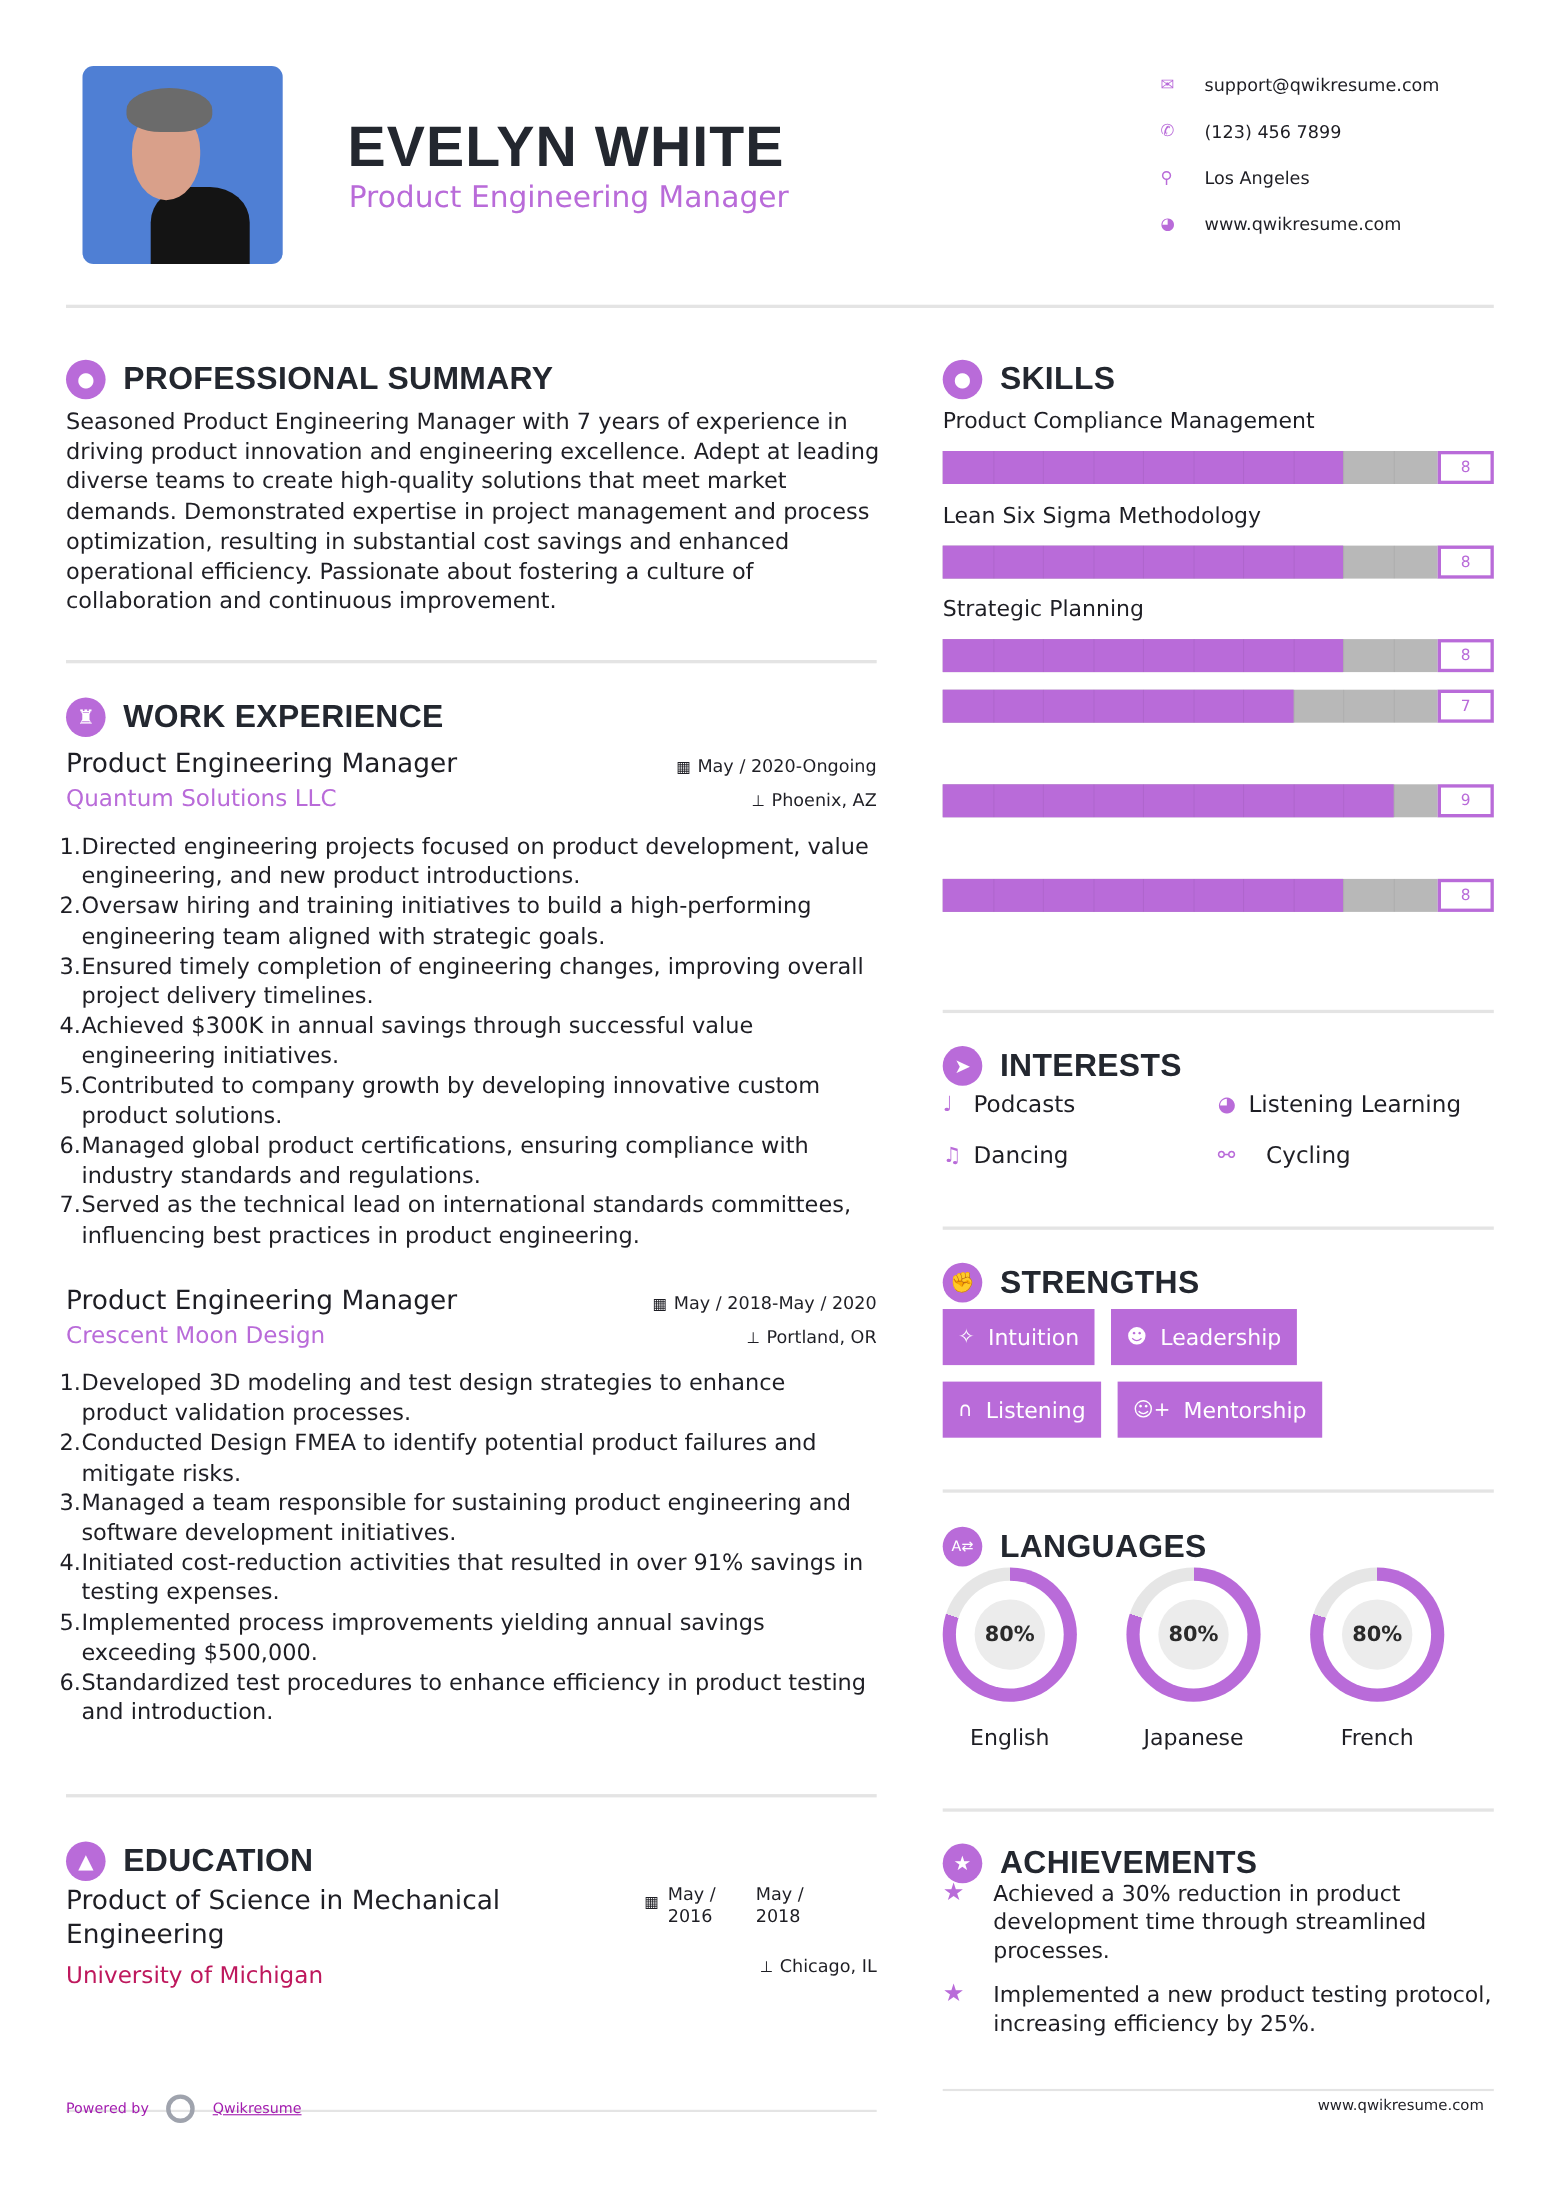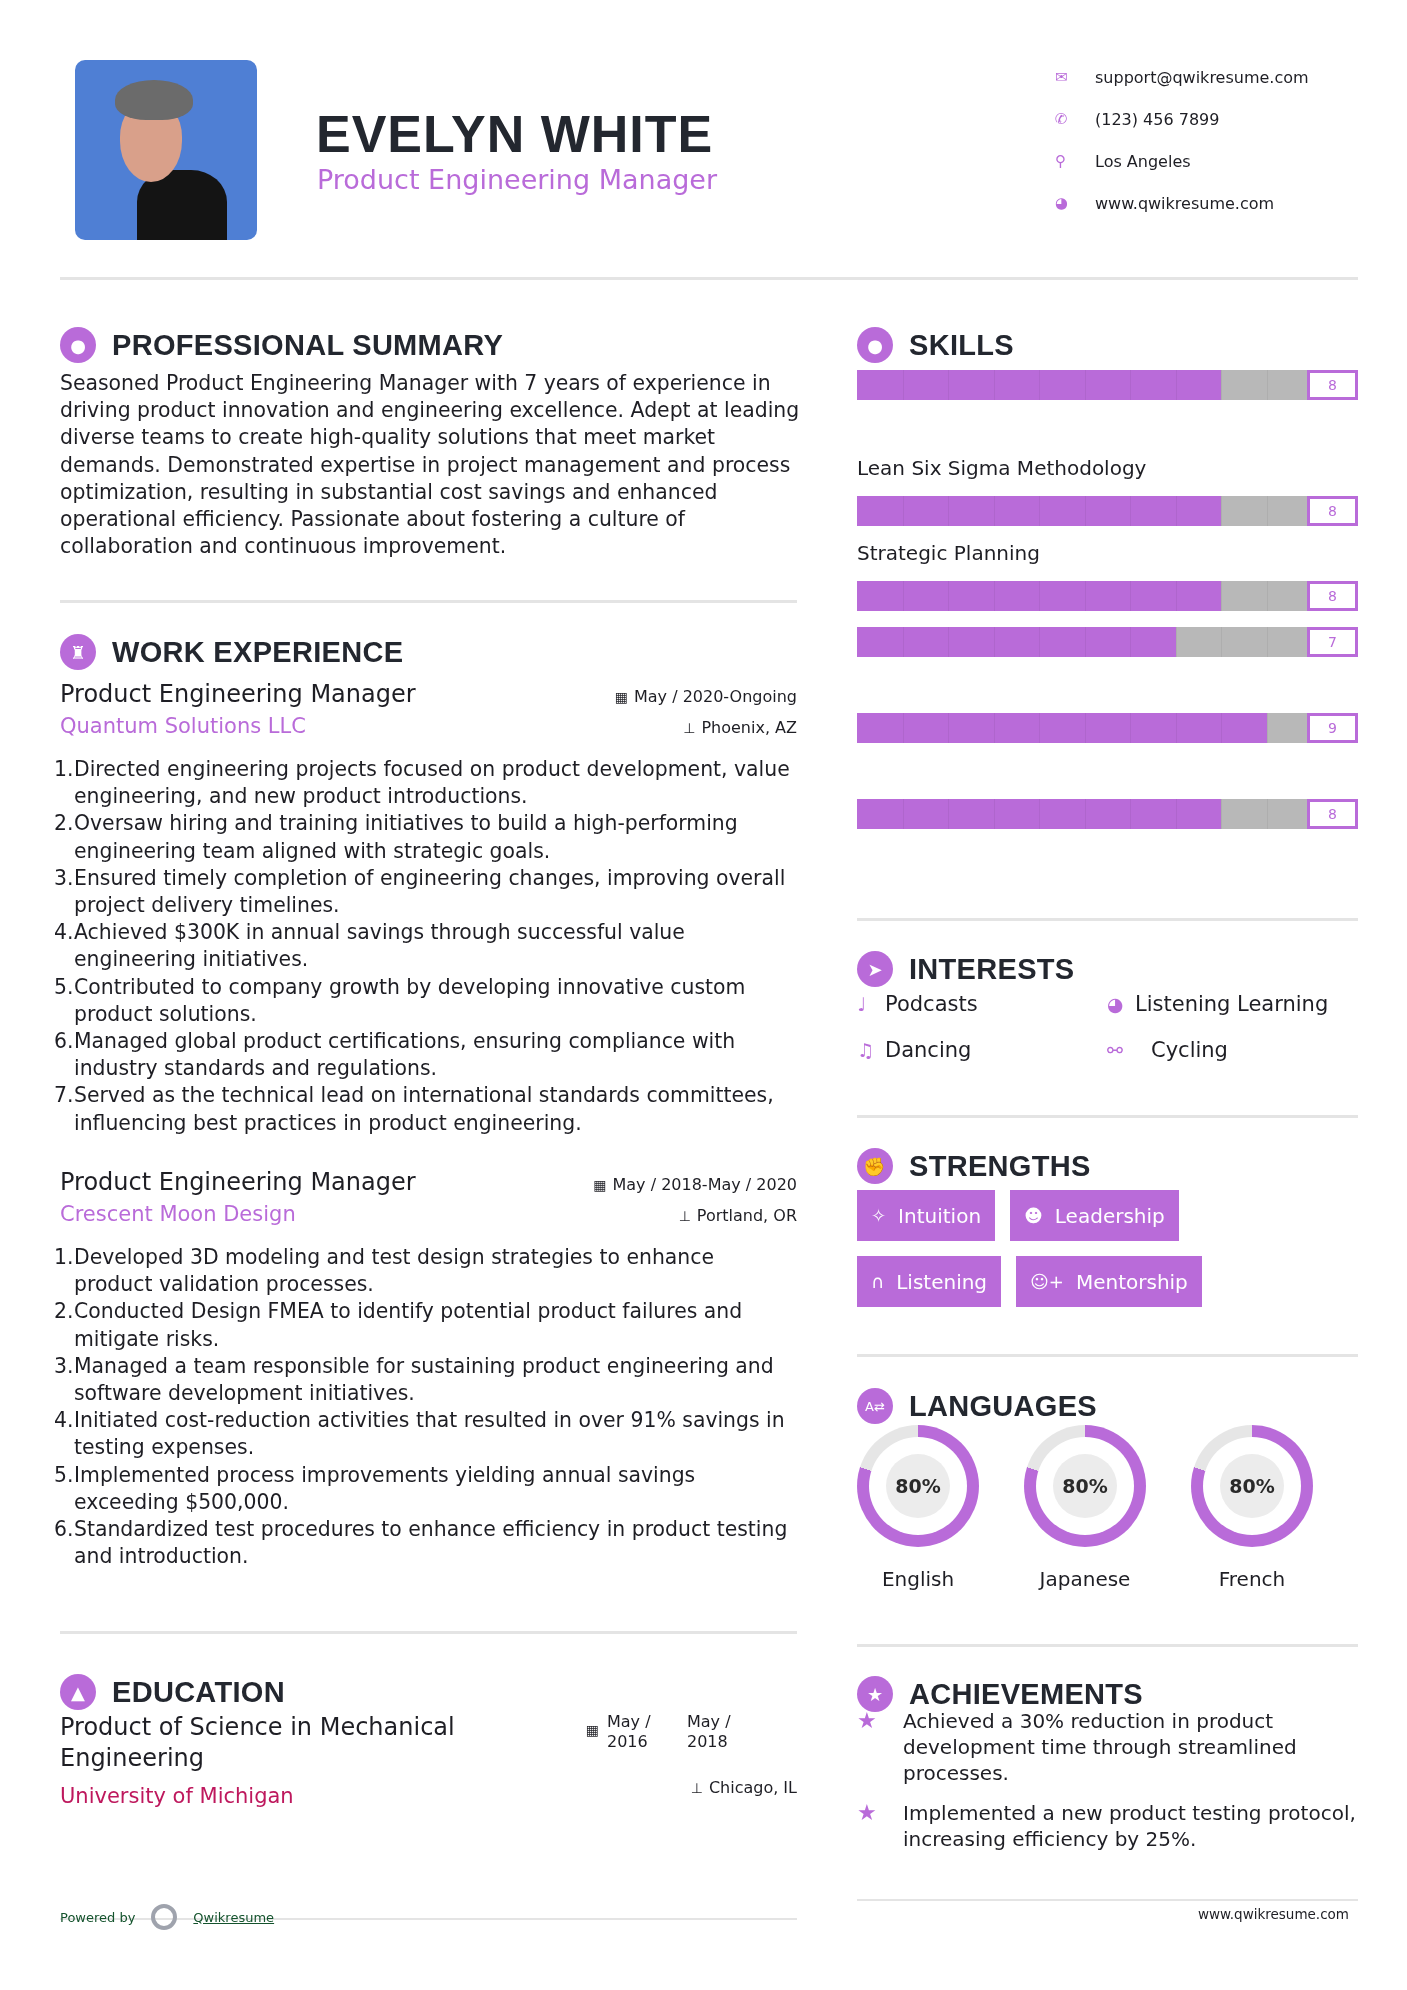--- a/index.html
+++ b/index.html
@@ -66,21 +66,21 @@
 
   .edu { position: absolute; left: 60px; top: 1712px; width: 737px; }
   .edu-title { font-size: 24px; line-height: 31px; width: 460px; color: #1e1e24; }
   .edu-dates { position: absolute; right: 30px; top: 0; display: flex; font-size: 16px; line-height: 20px; }
   .edu-dates .mi { font-size: 14px; margin-right: 8px; margin-top: 8px; }
   .edu-dates .d { width: 80px; }
   .edu-loc { position: absolute; right: 0; top: 66px; font-size: 16px; }
   .edu-school { font-size: 21px; color: #be185d; margin-top: 10px; }
   .edu-desc { margin-top: 12px; font-size: 20.4px; line-height: 27.2px; color: #1e1e24; width: 700px; }
 
-  .powered { position: absolute; left: 60px; top: 1904px; display: flex; align-items: center; font-size: 13px; color: #14532d; }
+  .powered { position: absolute; left: 60px; top: 1904px; display: flex; align-items: center; font-size: 13px; color: #a21caf; }
   .powered .q { margin: 0 16px 0 16px; width: 26px; height: 26px; border: 4px solid #9fa3ad; border-radius: 50%; }
   .powered .link { text-decoration: underline; }
   .footer-url { position: absolute; right: 58px; top: 1906px; font-size: 13.5px; color: #1e1e24; }
 </style>
 </head>
 <body>
 
 <div class="photo">
   <div class="neck"></div>
   <div class="face"></div>
@@ -217,20 +217,21 @@
   <div class="edu-loc"><span style="font-size:14px;margin-right:6px;">⊥</span><span>Chicago, IL</span></div>
   <div class="edu-school">University of Michigan</div>
 </div>
 
 <div class="sec-head" style="left:857px; top:327px;">
   <div class="sec-icon">●</div>
   <div class="sec-title">SKILLS</div>
 </div>
 <div id="skills-wrap">
     <div class="skill" style="top: 370px;">
+      <div class="skill-name">Product Compliance Management</div>
       <div class="bar">
         <div class="fill" style="width: 72.7273%;"></div>
         <div class="seg" style="left: 9.09091%;"></div>
         <div class="seg" style="left: 18.1818%;"></div>
         <div class="seg" style="left: 27.2727%;"></div>
         <div class="seg" style="left: 36.3636%;"></div>
         <div class="seg" style="left: 45.4545%;"></div>
         <div class="seg" style="left: 54.5455%;"></div>
         <div class="seg" style="left: 63.6364%;"></div>
         <div class="seg" style="left: 72.7273%;"></div>

